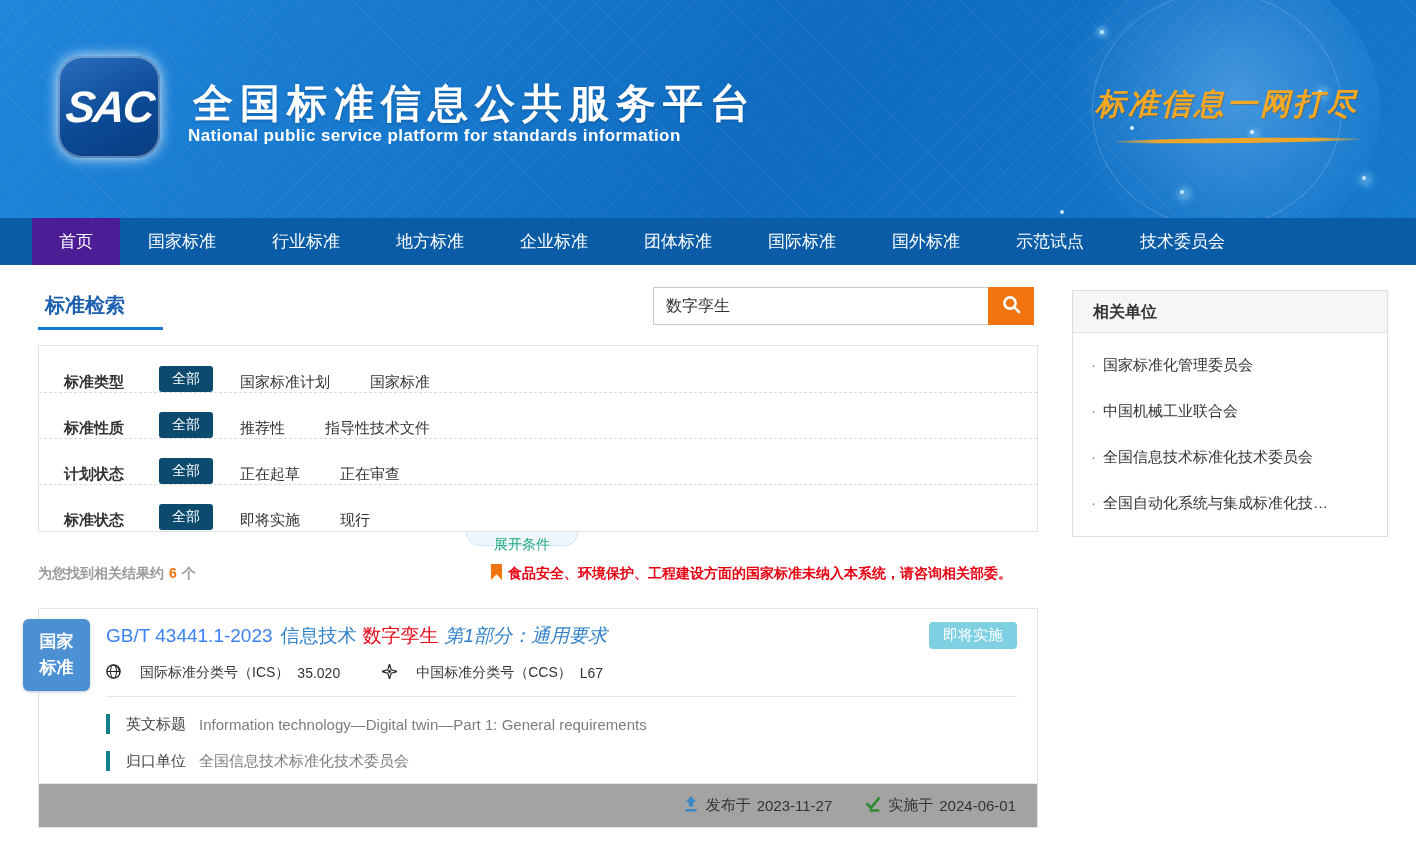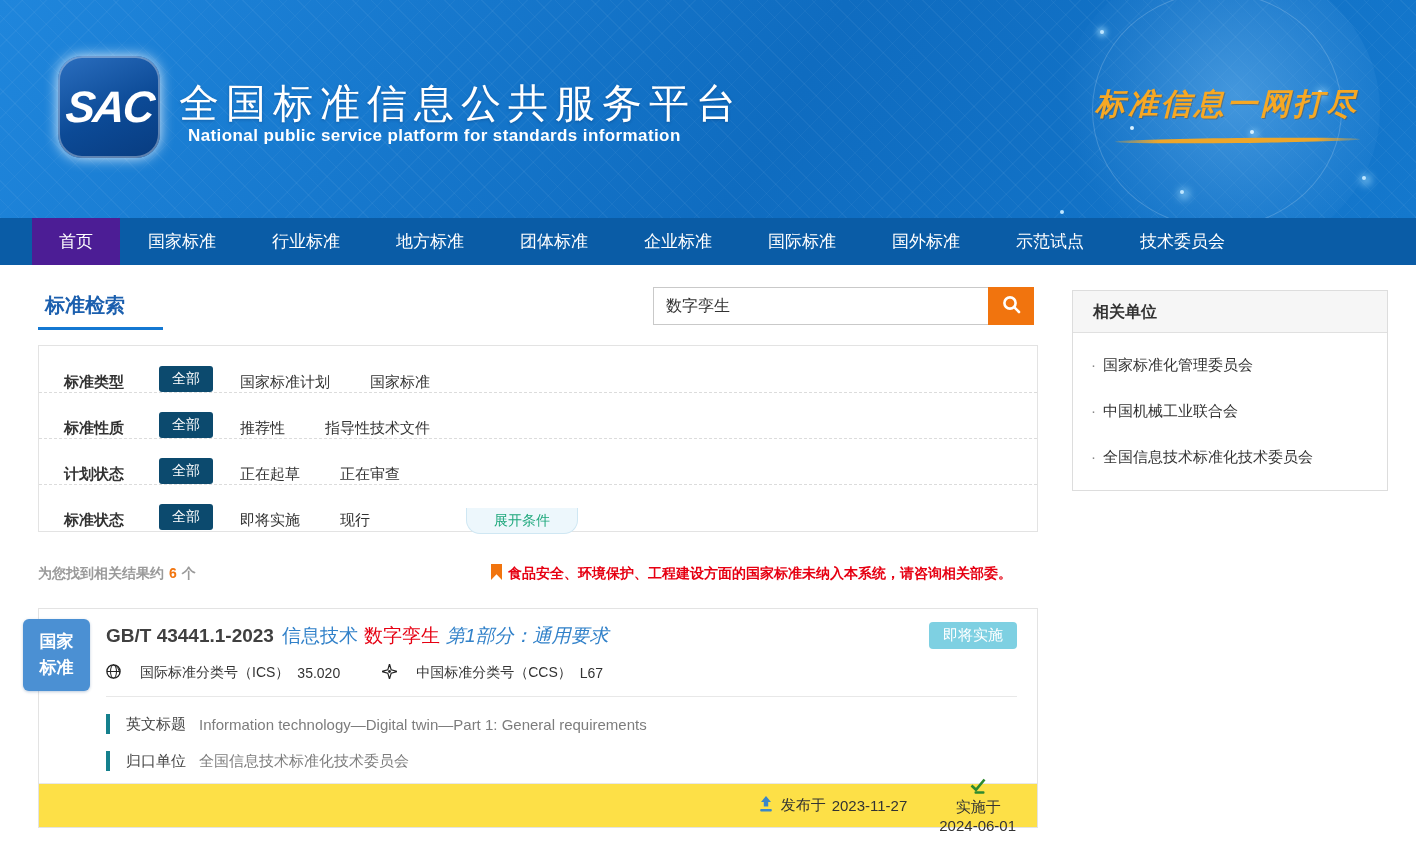--- a/index.html
+++ b/index.html
@@ -24,22 +24,22 @@
       218px 60px 0 0 #bfe6ff, 220px 62px 8px 3px rgba(170,225,255,.8),
       150px 100px 0 0 #d8f1ff, 152px 102px 7px 2px rgba(170,225,255,.7),
       262px 146px 0 0 #bfe6ff, 264px 148px 8px 3px rgba(170,225,255,.8),
       30px 96px 0 0 #d8f1ff, -40px 180px 0 0 #bfe6ff; }
   .logo { position:absolute; left:58px; top:56px; width:102px; height:102px;
     border-radius:24px; background:linear-gradient(155deg,#2b6fc0 0%,#0c4a96 55%,#083c80 100%);
     box-shadow:0 0 14px rgba(255,255,255,.85), inset 0 0 0 2px rgba(255,255,255,.35);
     display:flex; align-items:center; justify-content:center; }
   .logo span { color:#fff; font-size:44px; font-weight:bold; font-style:italic;
     letter-spacing:-2px; transform:skewX(-6deg); }
-  .site-title { position:absolute; left:179px; top:76px; color:#fff; font-size:40px;
-    font-weight:normal; letter-spacing:7px; text-shadow:0 1px 3px rgba(0,40,90,.35); white-space:nowrap; }
+  .site-title { position:absolute; left:193px; top:76px; color:#fff; font-size:40px;
+    font-weight:bold; letter-spacing:7px; text-shadow:0 1px 3px rgba(0,40,90,.35); white-space:nowrap; }
   .site-subtitle { position:absolute; left:188px; top:126px; color:#fff; font-size:17px;
     font-weight:bold; letter-spacing:.4px; white-space:nowrap; }
   .slogan { position:absolute; left:1095px; top:84px; color:#f7a823; font-size:30px;
     font-weight:bold; font-style:italic; letter-spacing:3px; white-space:nowrap;
     text-shadow:1px 1px 0 rgba(120,60,0,.35); }
   .slogan-underline { position:absolute; left:1115px; top:138px; width:245px; height:5px;
     background:linear-gradient(90deg, rgba(240,170,40,.25), #eda62a 18%, #eda62a 82%, rgba(240,170,40,.25));
     border-radius:50%; transform:rotate(-.6deg); }
 
   
@@ -65,61 +65,61 @@
   .filter-box { position:absolute; left:38px; top:345px; width:1000px; height:187px;
     border:1px solid #e3e3e3; background:#fff; }
   .frow { display:flex; align-items:flex-end; height:46px; }
   .frow + .frow { border-top:1px dashed #dcdcdc; }
   .flabel { width:95px; margin-left:25px; font-size:15px; font-weight:bold; color:#333; }
   .fall { background:#0c4a6e; color:#fff; font-size:14px; padding:4px 13px; border-radius:3px;
     border:none; cursor:pointer; font-family:Liberation Serif, serif; }
   .fopt { font-size:15px; color:#333; margin-left:27px; cursor:pointer; }
   .fopt + .fopt { margin-left:40px; }
 
-  .expand-tab { position:absolute; left:466px; top:508px; width:112px; height:26px;
+  .expand-tab { position:absolute; left:466px; top:532px; width:112px; height:14px;
     background:#edf7fc; border:1px solid #cfe7f3; border-top:none; border-radius:0 0 14px 14px;
     color:#1fa87c; font-size:14px; text-align:center; line-height:24px; cursor:pointer; }
 
   
   .result-info { position:absolute; left:38px; top:560px; width:1000px; height:28px;
     display:flex; justify-content:space-between; align-items:center;font-weight:bold; }
   .summary { font-size:14px; color:#9a9a9a; }
   .summary .count { color:#f1740e; margin:0 5px; }
   .notice { display:flex; align-items:center; padding-right:26px; }
   .notice-text { font-size:14px; color:#e60012; margin-left:6px; }
 
   
   .card { position:absolute; left:38px; top:608px; width:1000px; height:220px;
     border:1px solid #e3e3e3; background:#fff; }
   .badge { position:absolute; left:-16px; top:10px; width:67px; height:72px;
     background:#4b90d3; border-radius:6px; color:#fff; font-size:17px; font-weight:bold;
     display:flex; flex-direction:column; align-items:center; justify-content:center;
     line-height:1.55; box-shadow:0 1px 3px rgba(30,80,140,.3); }
   .card-body { padding:14px 20px 0 67px; }
   .title-line { font-size:19px; cursor:pointer; white-space:nowrap; }
-  .title-line .code { color:#404040; font-weight:bold; margin-right:8px; }
+  .title-line .code { color:#3b82f6; font-weight:normal; margin-right:8px; }
   .title-line .pre { color:#3181c9; margin-right:6px; }
   .title-line .hl { color:#e60012; margin-right:6px; }
   .title-line .post { color:#3181c9;font-style:italic; }
   .status-tag { position:absolute; right:20px; top:13px; background:#7ed0e2; color:#fff;
     font-size:15px; padding:4px 14px; border-radius:4px; }
   .meta-line { display:flex; align-items:center; margin-top:15px; padding-bottom:14px;
     border-bottom:1px solid #e8e8e8; font-size:14px; color:#333; }
   .meta-line .mlabel { margin-left:19px; }
   .meta-line .mvalue { margin-left:8px; }
   .meta-gap { width:42px; }
   .attr-row { display:flex; align-items:center; margin-top:17px; }
   .teal-bar { width:4px; height:20px; background:#15808d; margin-right:16px; }
   .attr-label { font-size:15px; color:#444; margin-right:13px; white-space:nowrap; }
   .attr-value { font-size:15px; color:#7d7d7d; }
   .card-footer { position:absolute; left:0; bottom:0; width:100%; height:44px;
-    background:#fde047; border-top:1px solid #e8e8e8; display:flex; align-items:center;
+    background:#a3a3a3; border-top:1px solid #e8e8e8; display:flex; align-items:center;
     justify-content:flex-end; padding-right:21px; }
   .date-item { display:flex; align-items:center; font-size:15px; color:#333; }
-  .date-item + .date-item { margin-left:32px;flex-direction:column; }
+  .date-item + .date-item { margin-left:32px; }
   .date-item .dlabel { margin:0 6px 0 7px; }
 
   
   .sidebar { position:absolute; left:1072px; top:290px; width:316px; border:1px solid #ddd;
     background:#fff; }
   .sidebar-head { height:42px; background:#f6f6f6; border-bottom:1px solid #e0e0e0;
     font-size:16px; font-weight:bold; color:#333; line-height:42px; padding-left:20px; }
   .sidebar-list { padding:9px 0 10px 0; }
   .sidebar-item { height:46px; line-height:46px; padding-left:18px; font-size:15px;
     color:#333; cursor:pointer; white-space:nowrap; overflow:hidden; }
@@ -151,24 +151,24 @@
       <li>
           <a>国家标准</a>
         </li>
       <li>
           <a>行业标准</a>
         </li>
       <li>
           <a>地方标准</a>
         </li>
       <li>
+          <a>企业标准</a>
+        </li>
+      <li>
           <a>团体标准</a>
-        </li>
-      <li>
-          <a>企业标准</a>
         </li>
       <li>
           <a>国际标准</a>
         </li>
       <li>
           <a>国外标准</a>
         </li>
       <li>
           <a>示范试点</a>
         </li>
@@ -299,16 +299,17 @@
       </span>
     </div>
   </div>
 
   <div class="sidebar">
     <div class="sidebar-head">相关单位</div>
     <div class="sidebar-list">
       <div class="sidebar-item"><span class="dot">·</span><span>国家标准化管理委员会</span></div>
       <div class="sidebar-item"><span class="dot">·</span><span>中国机械工业联合会</span></div>
       <div class="sidebar-item"><span class="dot">·</span><span>全国信息技术标准化技术委员会</span></div>
+      <div class="sidebar-item"><span class="dot">·</span><span>全国自动化系统与集成标准化技…</span></div>
     </div>
   </div>
 
 </div>
 
 </body></html>

